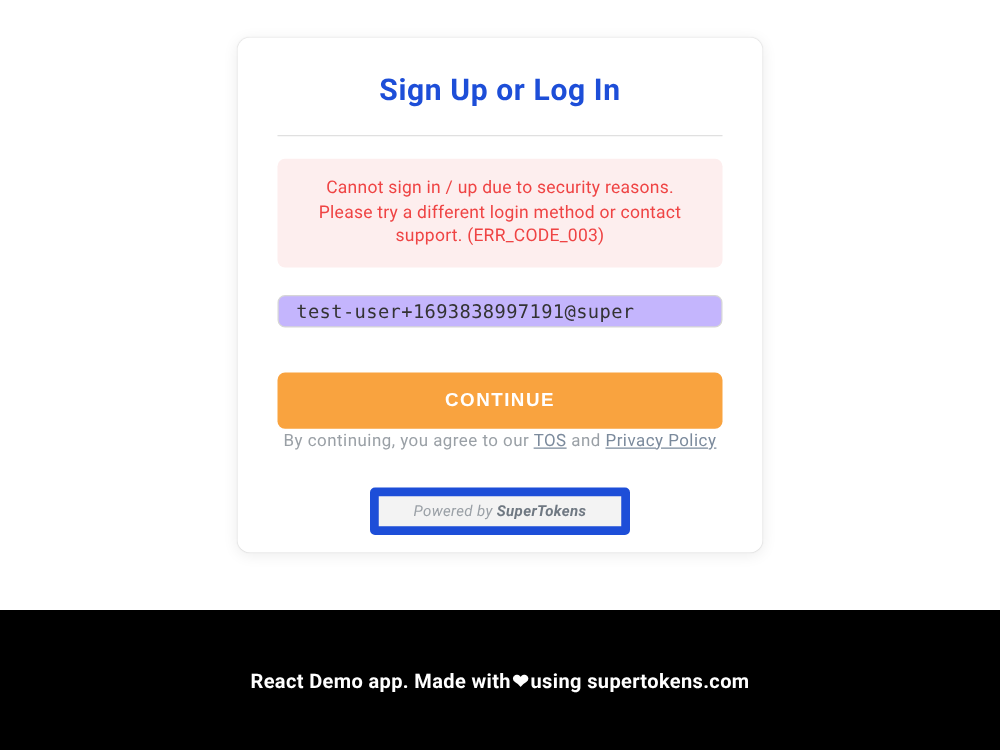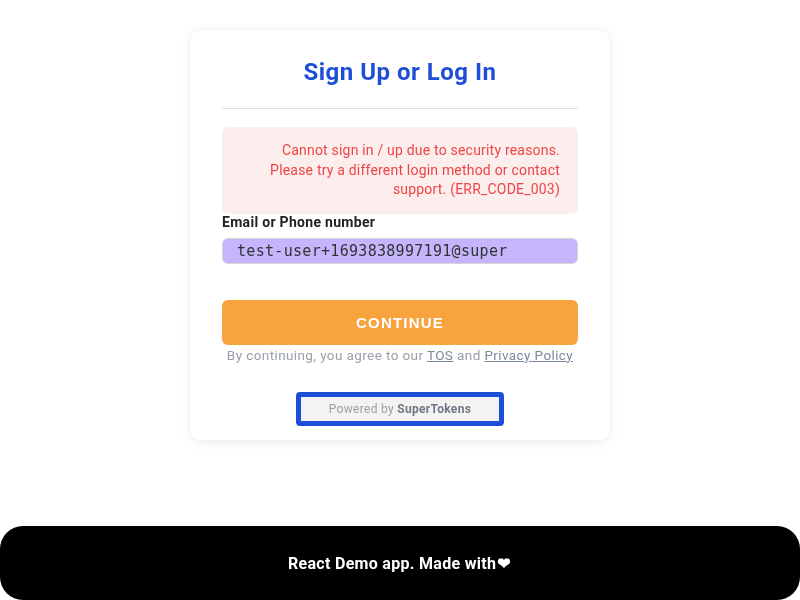--- a/index.html
+++ b/index.html
@@ -34,24 +34,25 @@
     }
     .divider {
       border: none;
       border-top: 1px solid #e0e0e0;
       margin-bottom: 18px;
     }
     .error-box {
       background: #fdeeee;
       border-radius: 6px;
       padding: 14px 18px;
-      text-align: right;
+      text-align: center;
       color: #ef4444;
       font-size: 14px;
       line-height: 1.4;
+      margin-bottom: 22px;
       letter-spacing: 0.2px;
     }
     .field-label {
       font-size: 14px;
       font-weight: 700;
       color: #222;
       margin-bottom: 8px;
       letter-spacing: 0.3px;
     }
     .input {
@@ -93,71 +94,71 @@
     }
     .powered-wrap {
       display: flex;
       justify-content: center;
       margin-top: 26px;
       margin-bottom: 4px;
     }
     .powered {
       display: inline-block;
       background: #f3f3f3;
-      border: 5px solid #1d4ed8;
+      border: 7px solid #1d4ed8;
       border-radius: 4px;
       padding: 5px 28px;
       font-size: 12px;
       color: #9aa0a6;
       letter-spacing: 0.3px;
+      font-style: italic;
     }
     .powered strong {
       color: #6f7882;
       font-weight: 700;
     }
     .footer {
       position: absolute;
       left: 0;
       right: 0;
       bottom: 0;
-      height: 74px;
+      height: 112px;
       background: #000;
       color: #fff;
       display: flex;
       align-items: center;
       justify-content: center;
       font-size: 16px;
       font-weight: 700;
       letter-spacing: 0.3px;
-      border-radius: 23px;
     }
     .heart {
       display: inline-block;
       margin: 0 1px;
     }
   </style>
 </head>
 <body>
 
 <div class="card">
   <h1 class="title">Sign Up or Log In</h1>
   <hr class="divider">
   <div class="error-box">Cannot sign in / up due to security reasons. Please try a different login method or contact support. (ERR_CODE_003)</div>
-  <div class="field-label">Email or Phone number</div>
   <input class="input" type="text" value="test-user+1693838997191@super" style="">
   <button class="continue-btn">CONTINUE</button>
   <div class="legal">
     <span>By continuing, you agree to our </span>
     <a>TOS</a>
     <span> and </span>
     <a>Privacy Policy</a>
   </div>
   <div class="powered-wrap">
     <div class="powered">
       <span>Powered by </span><strong>SuperTokens</strong>
     </div>
   </div>
 </div>
 
 <div class="footer">
   <span>React Demo app. Made with</span>
   <span class="heart">❤</span>
+  <span>using supertokens.com</span>
 </div>
 
 </body></html>

